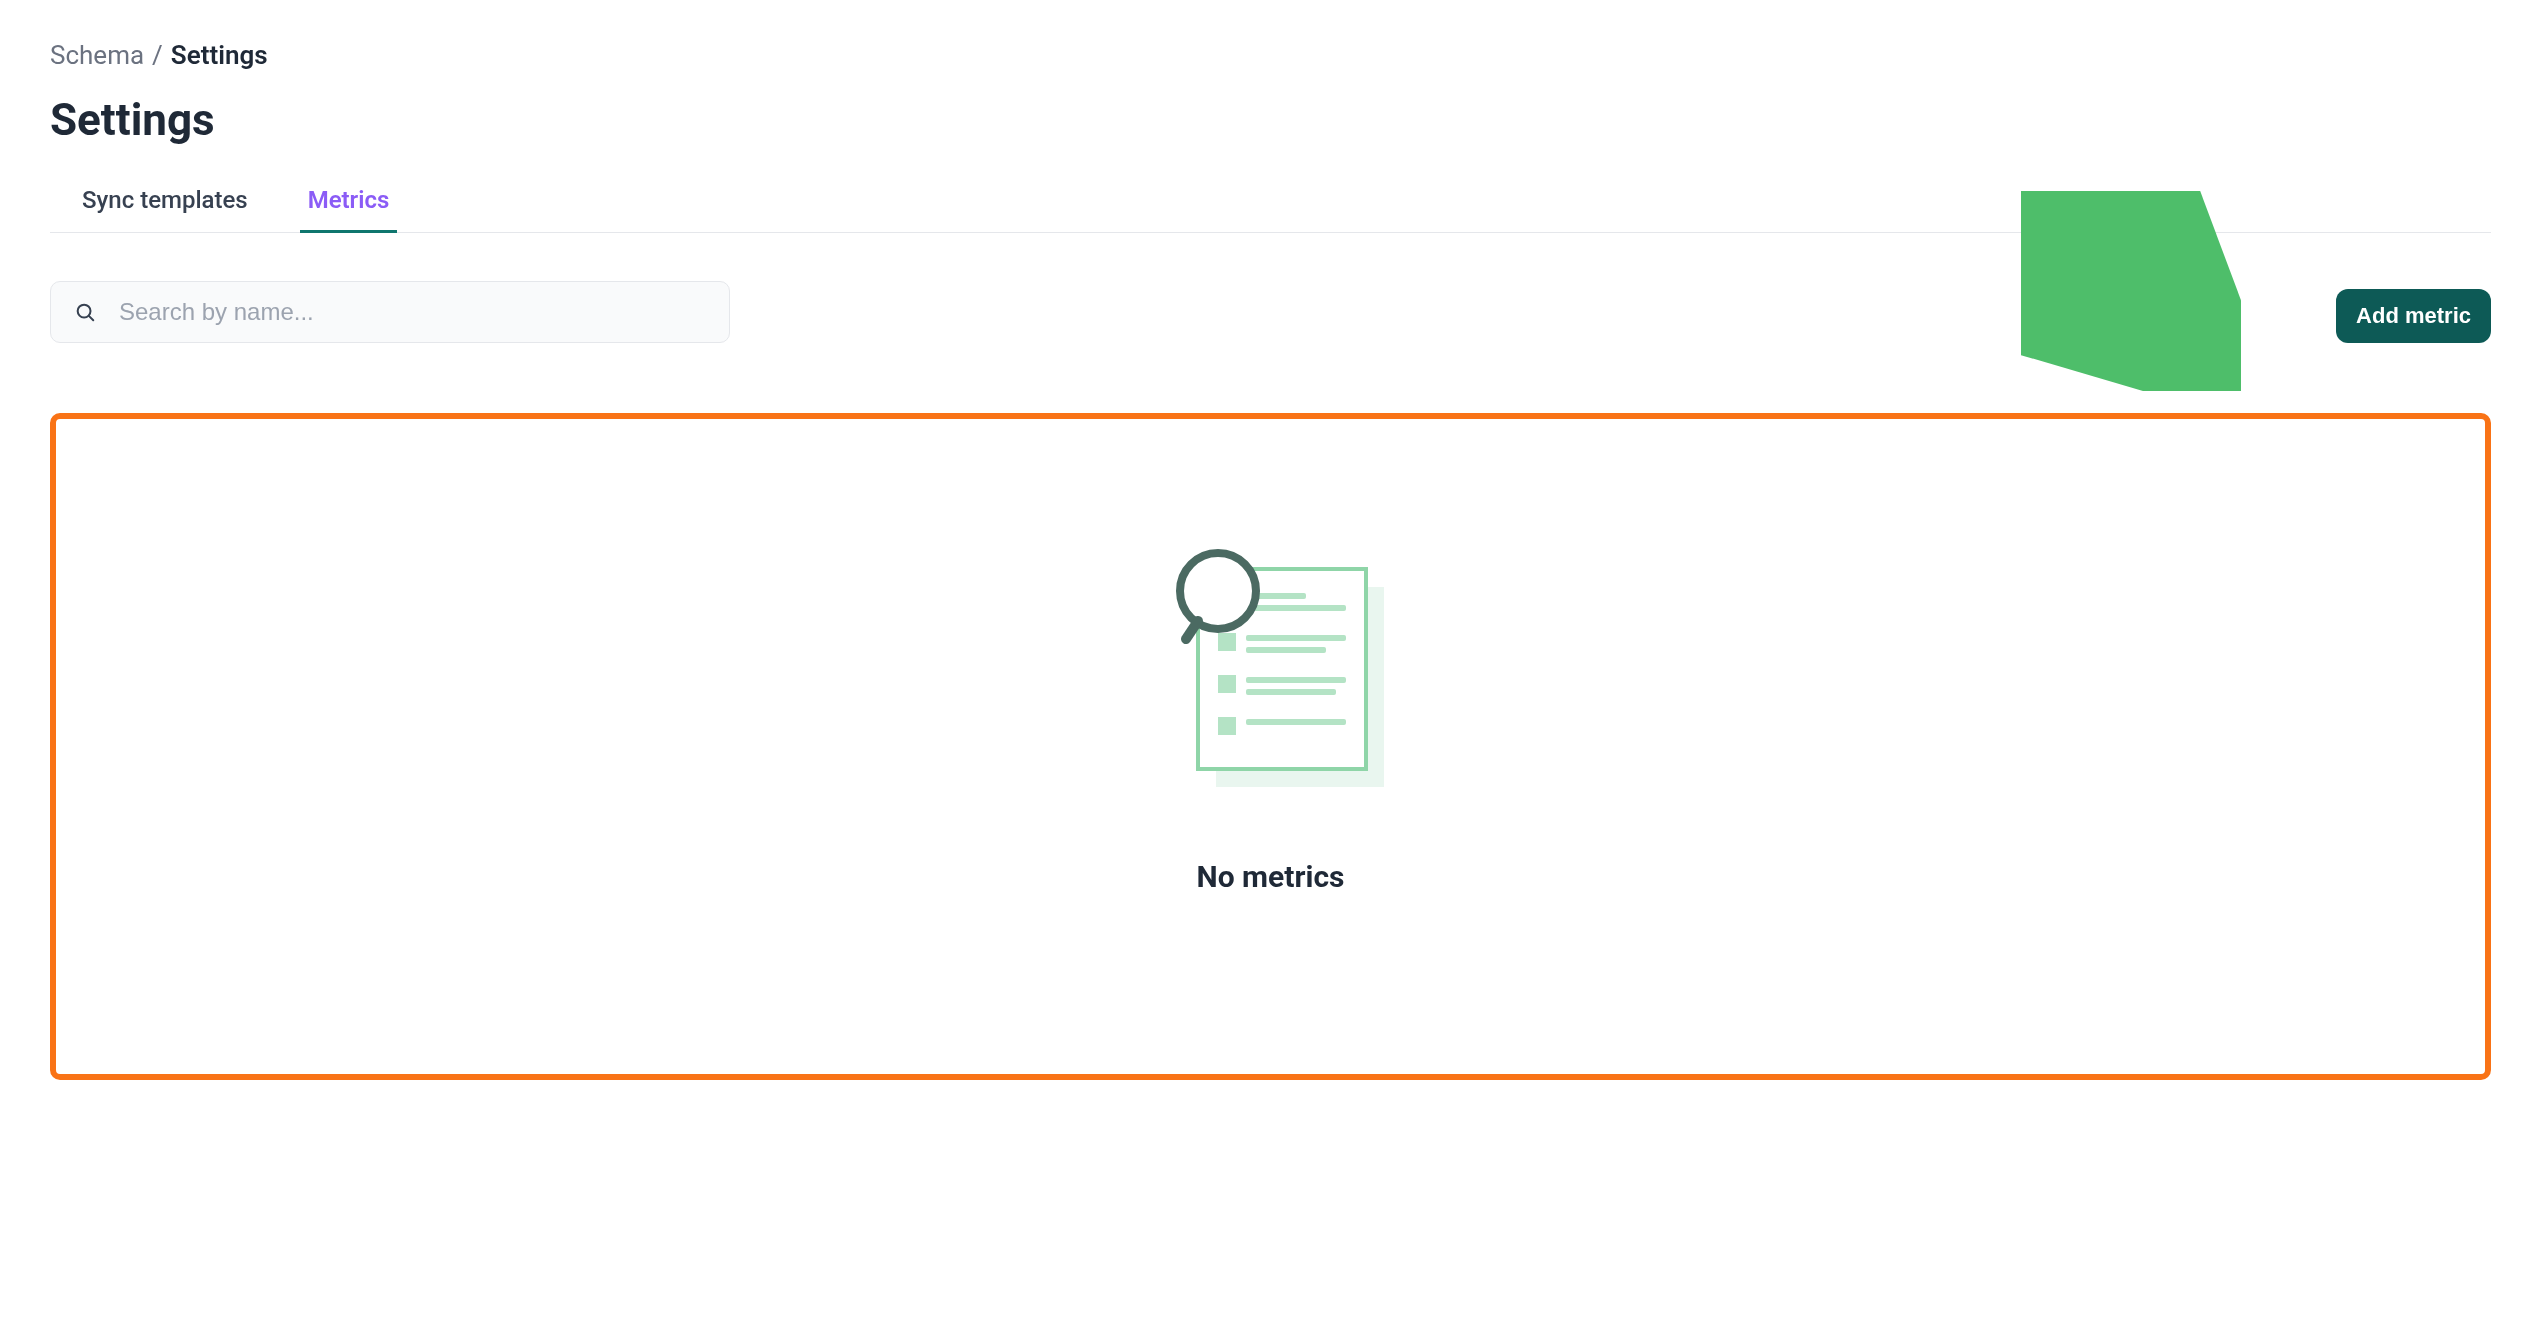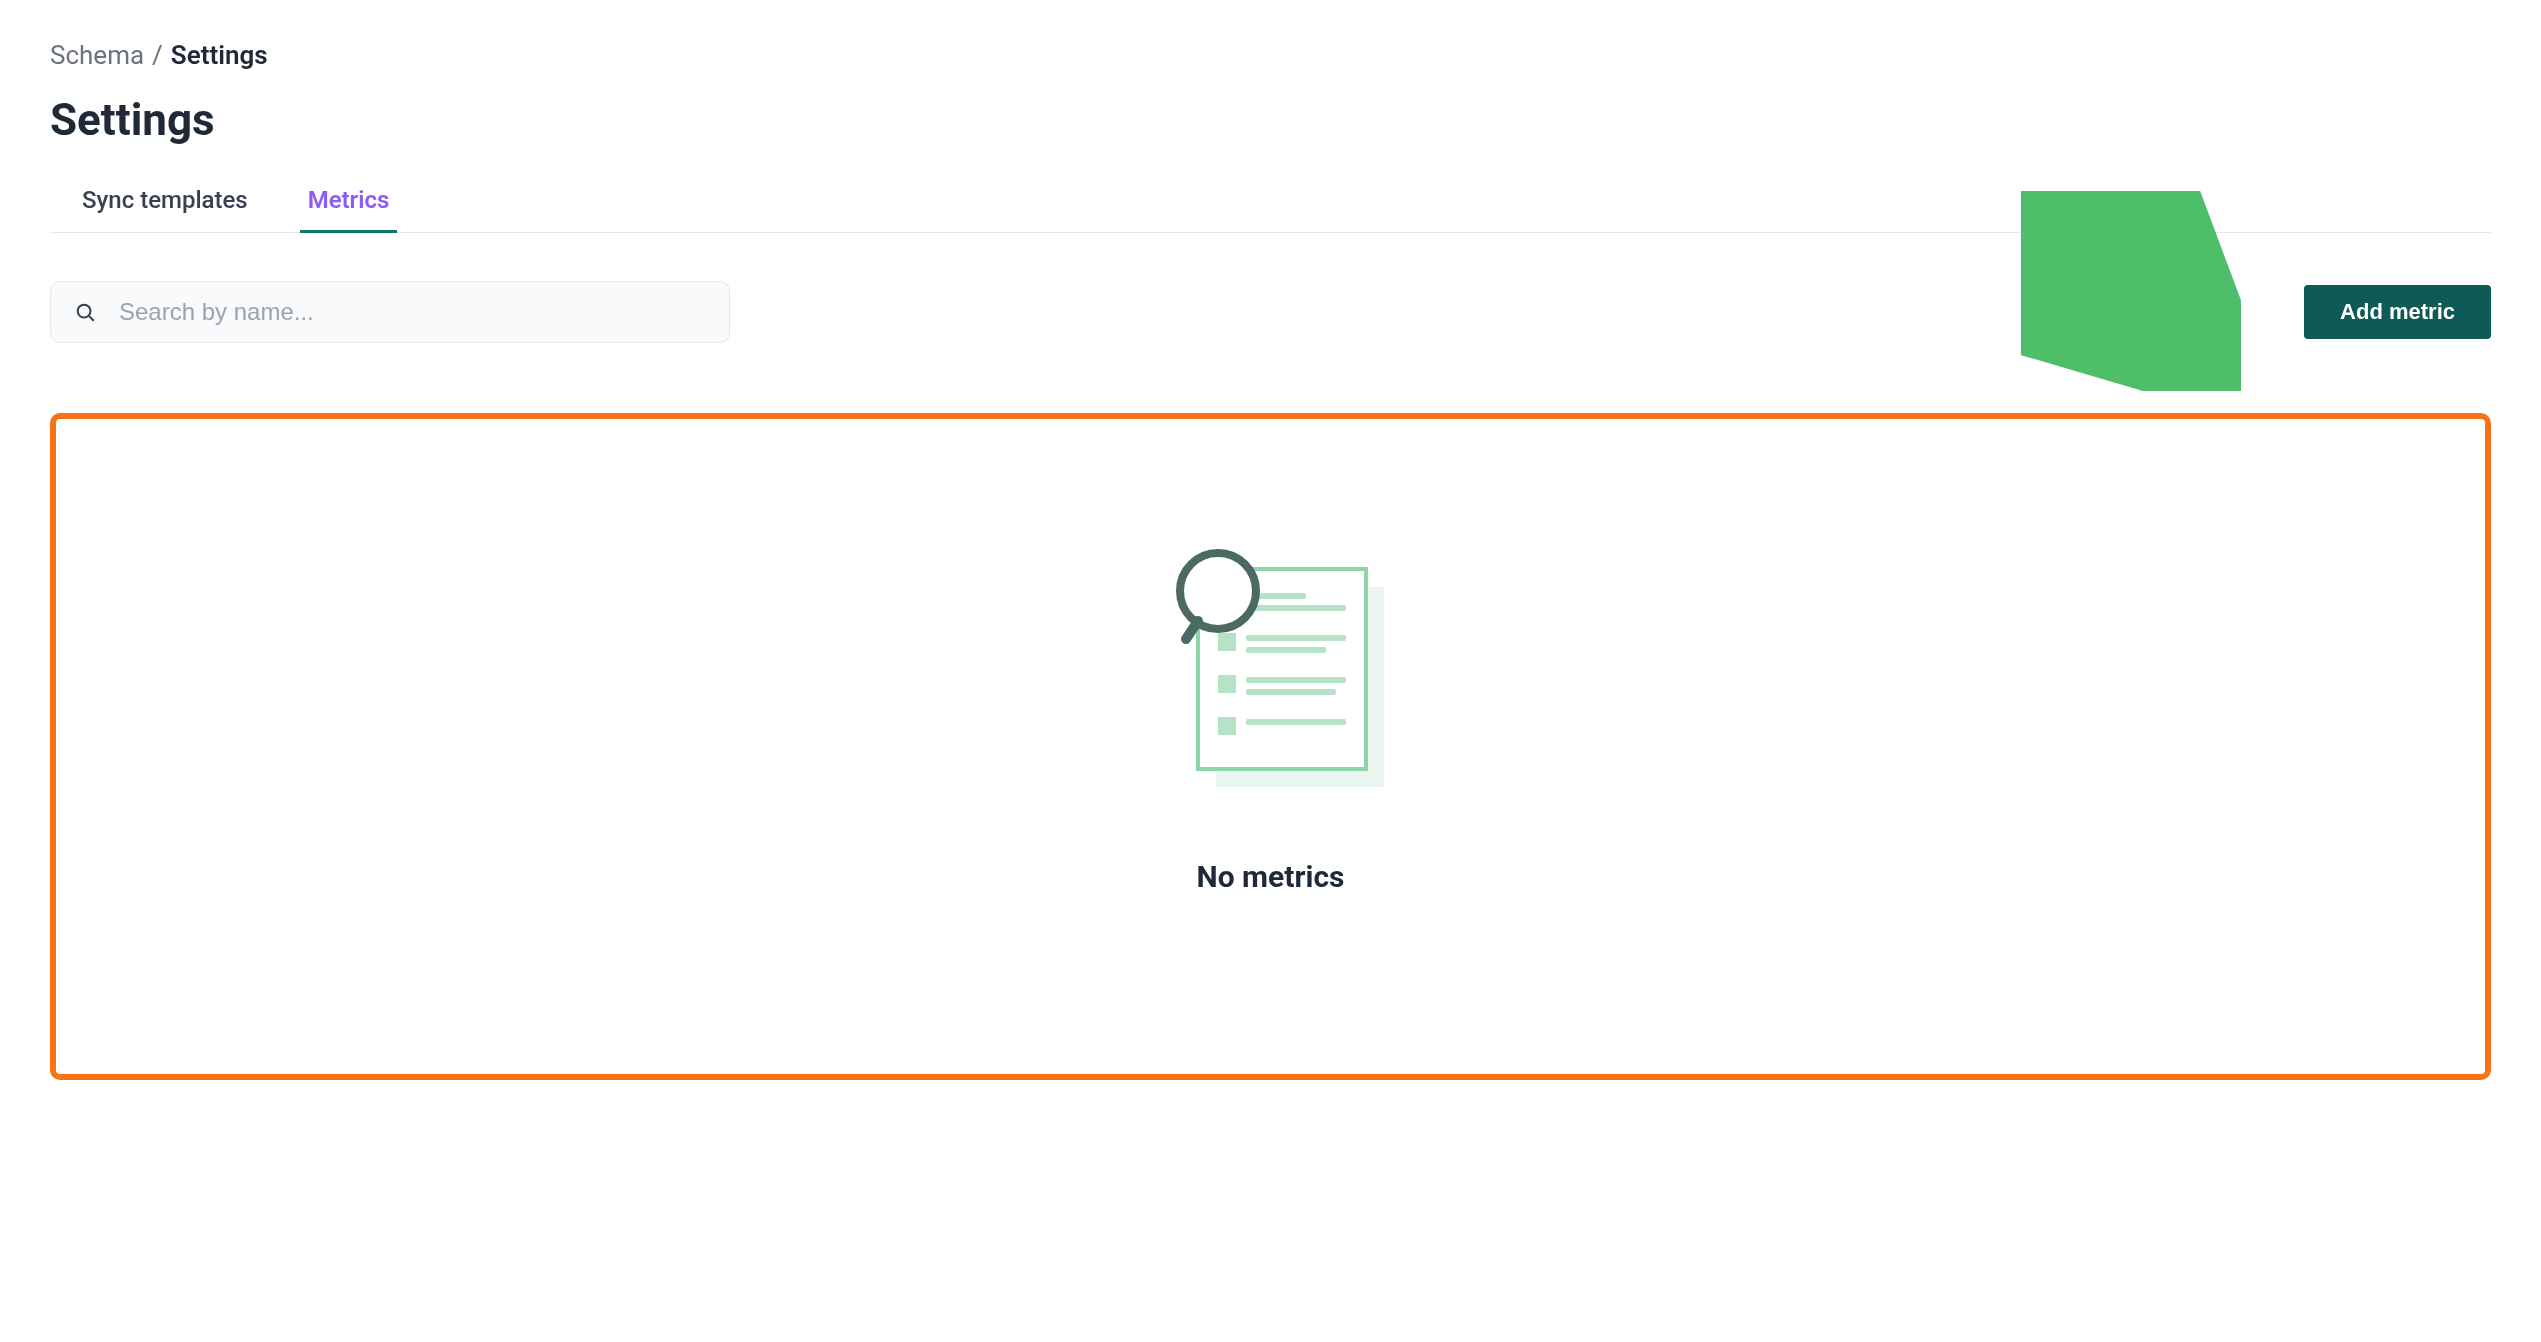--- a/index.html
+++ b/index.html
@@ -60,21 +60,21 @@
       content: "";
       position: absolute;
       left: -8px;
       right: -8px;
       bottom: -1px;
       height: 3px;
       background: #0f766e;
     }
     .toolbar {
       display: flex;
-      align-items: center;
+      align-items: flex-end;
       justify-content: space-between;
       margin-top: 48px;
       position: relative;
     }
     .search-wrap {
       position: relative;
       width: 680px;
     }
     .search-input {
       width: 100%;
@@ -96,22 +96,22 @@
       top: 50%;
       transform: translateY(-50%);
       width: 22px;
       height: 22px;
       color: #374151;
     }
     .add-btn {
       background: #0d5a56;
       color: #ffffff;
       border: none;
-      border-radius: 4px;
-      padding: 14px 36px;
+      border-radius: 12px;
+      padding: 14px 20px;
       font-size: 22px;
       font-weight: 600;
       cursor: pointer;
     }
     .arrow-callout {
       position: absolute;
       right: 250px;
       top: -90px;
       width: 220px;
       height: 200px;

